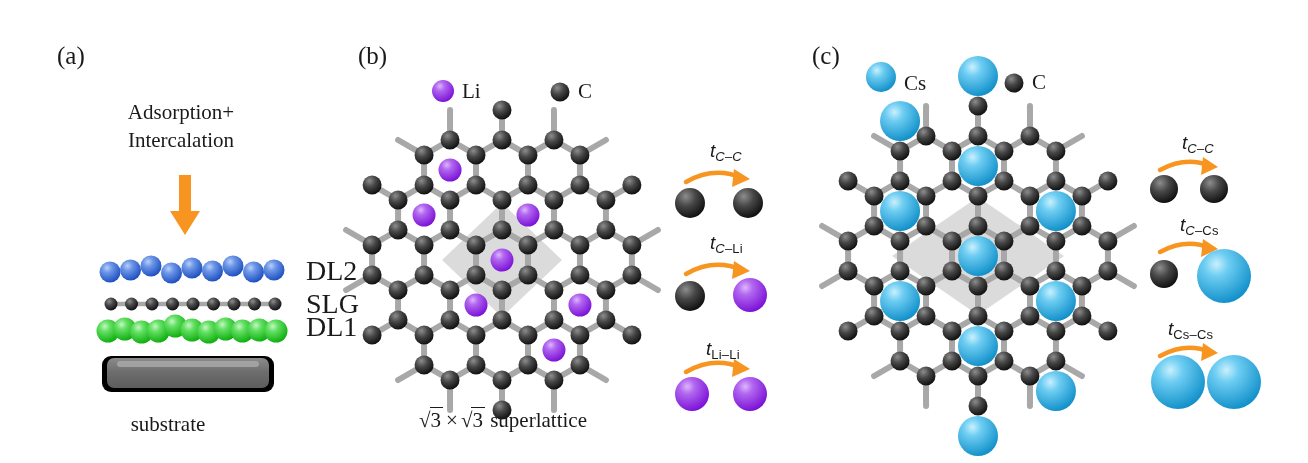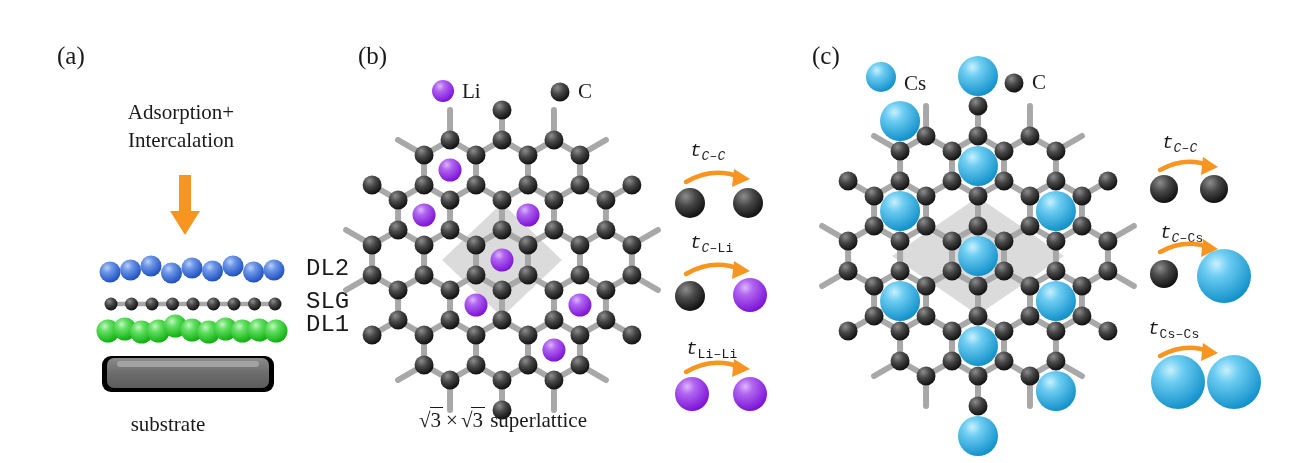--- a/index.html
+++ b/index.html
@@ -28,36 +28,37 @@
     text-align: center;
     white-space: nowrap;
     font-family: "Liberation Serif", "DejaVu Serif", serif;
   }
   .legend-label {
     font-size: 21px;
     white-space: nowrap;
     font-family: "Liberation Serif", "DejaVu Serif", serif;
   }
   .stack-label {
-    font-size: 24px;
+    font-size: 28px;
     white-space: nowrap;
-    font-family: Liberation Mono, monospace;
+    font-family: Liberation Serif, serif;
   }
   .process-text {
     font-size: 21px;
     text-align: center;
     line-height: 1.35;
     white-space: nowrap;
     font-family: "Liberation Serif", "DejaVu Serif", serif;
   }
   .hop-label {
     font-size: 19px;
     white-space: nowrap;
-    font-family: Liberation Mono, monospace;
+    font-family: Liberation Sans, sans-serif;
     font-style: italic;
+    margin-left: 20px;
   }
   .hop-label .sub {
     font-size: 13px;
     font-style: normal;
     vertical-align: -0.30em;
     letter-spacing: 0.2px;
   }
   .hop-label .subit { font-style: italic; }
   .sqrt-wrap { display: inline-block; }
   .radic {
@@ -602,21 +603,21 @@
         <span>t</span><span class="sub"><span class="subit">C</span><span>–</span><span class="subit">C</span></span>
       </div>
       <svg class="abs" style="left:0; top:24px;" width="120" height="52" viewBox="0 0 120 52">
         <path d="M12,14 Q38,0 62,10" stroke="#f79520" stroke-width="4.5" fill="none" stroke-linecap="round"></path>
         <polygon points="55,1 70,11 53,19" fill="#f79520"></polygon>
         <circle cx="16" cy="33" r="14" fill="url(#gradCDef)"></circle>
         <circle cx="66" cy="33" r="14" fill="url(#gradCDef)"></circle>
       </svg>
     </div>
     <div style="position:relative; height:100px; margin-top:6px;">
-      <div class="hop-label abs" style="left:12px; top:8px;">
+      <div class="hop-label abs" style="left:12px; top:0px;">
         <span>t</span><span class="sub"><span class="subit">C</span><span>–</span><span>Cs</span></span>
       </div>
       <svg class="abs" style="left:0; top:24px;" width="130" height="72" viewBox="0 0 130 72">
         <path d="M12,14 Q38,0 62,10" stroke="#f79520" stroke-width="4.5" fill="none" stroke-linecap="round"></path>
         <polygon points="55,1 70,11 53,19" fill="#f79520"></polygon>
         <circle cx="16" cy="36" r="14" fill="url(#gradCDef)"></circle>
         <circle cx="76" cy="38" r="27" fill="url(#gradCsDef)"></circle>
       </svg>
     </div>
     <div style="position:relative; height:100px; margin-top:4px;">

